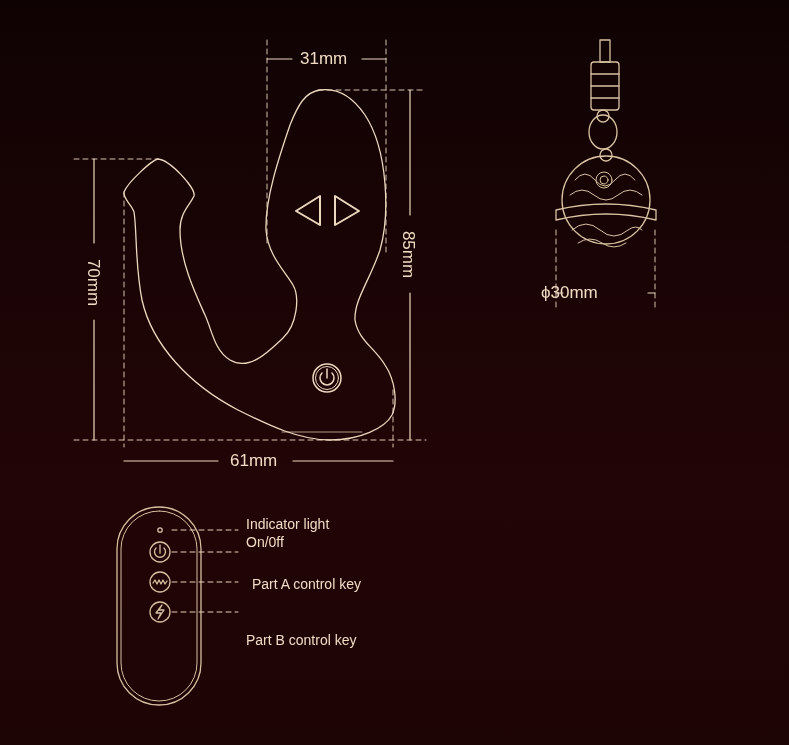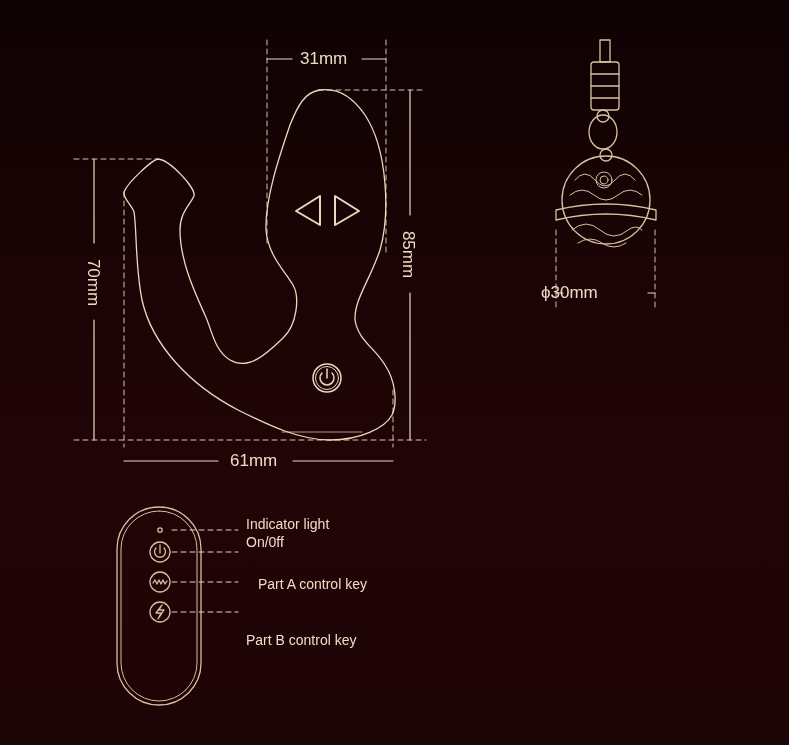--- a/index.html
+++ b/index.html
@@ -162,16 +162,16 @@
   </svg>
 
   <span class="label dim" style="left:300px; top:50px;">31mm</span>
   <span class="label dim rot" style="left:385px; top:246px;">85mm</span>
   <span class="label dim rot" style="left:70px; top:274px;">70mm</span>
   <span class="label dim" style="left:230px; top:452px;">61mm</span>
   <span class="label dim" style="left:541px; top:284px;">ϕ30mm</span>
 
   <span class="label legend" style="left:246px; top:517px;">Indicator light</span>
   <span class="label legend" style="left:246px; top:535px;">On/0ff</span>
-  <span class="label legend" style="left:258px; top:577px;">Part A control key</span>
+  <span class="label legend" style="left:252px; top:577px;">Part A control key</span>
   <span class="label legend" style="left:246px; top:633px;">Part B control key</span>
 
 </div>
 
 </body></html>

